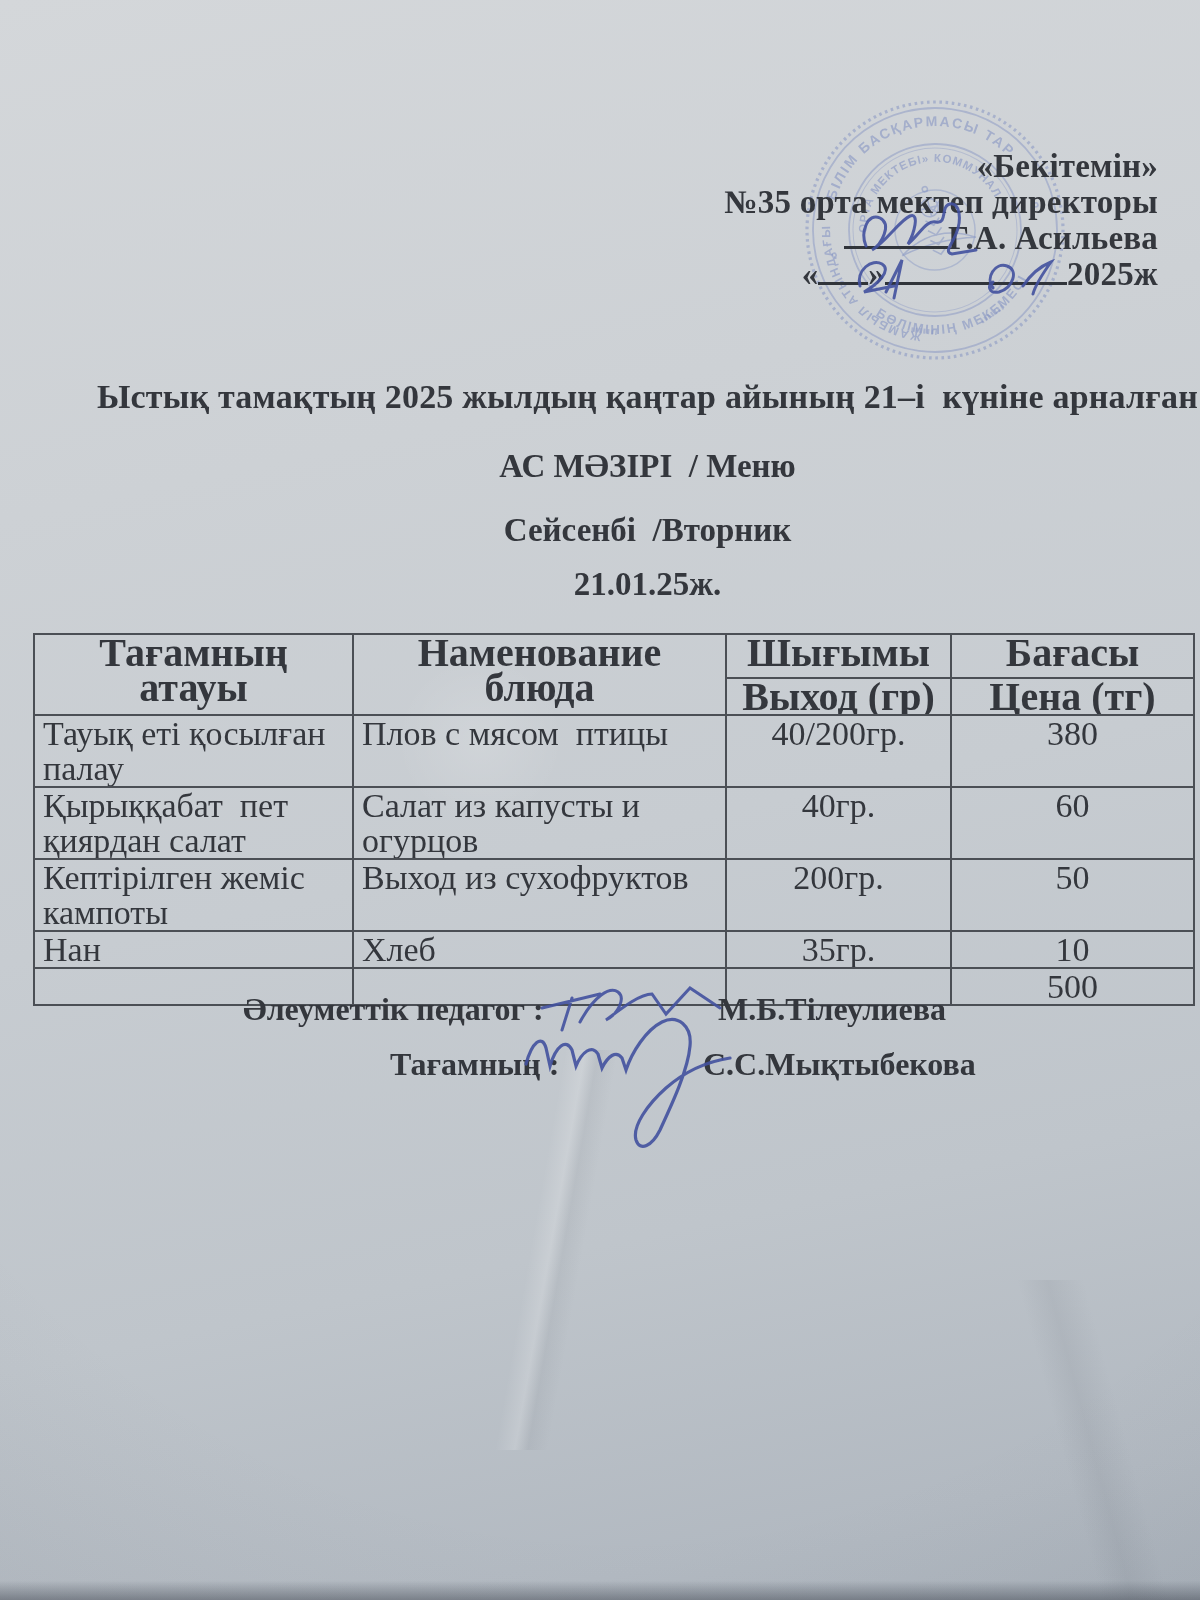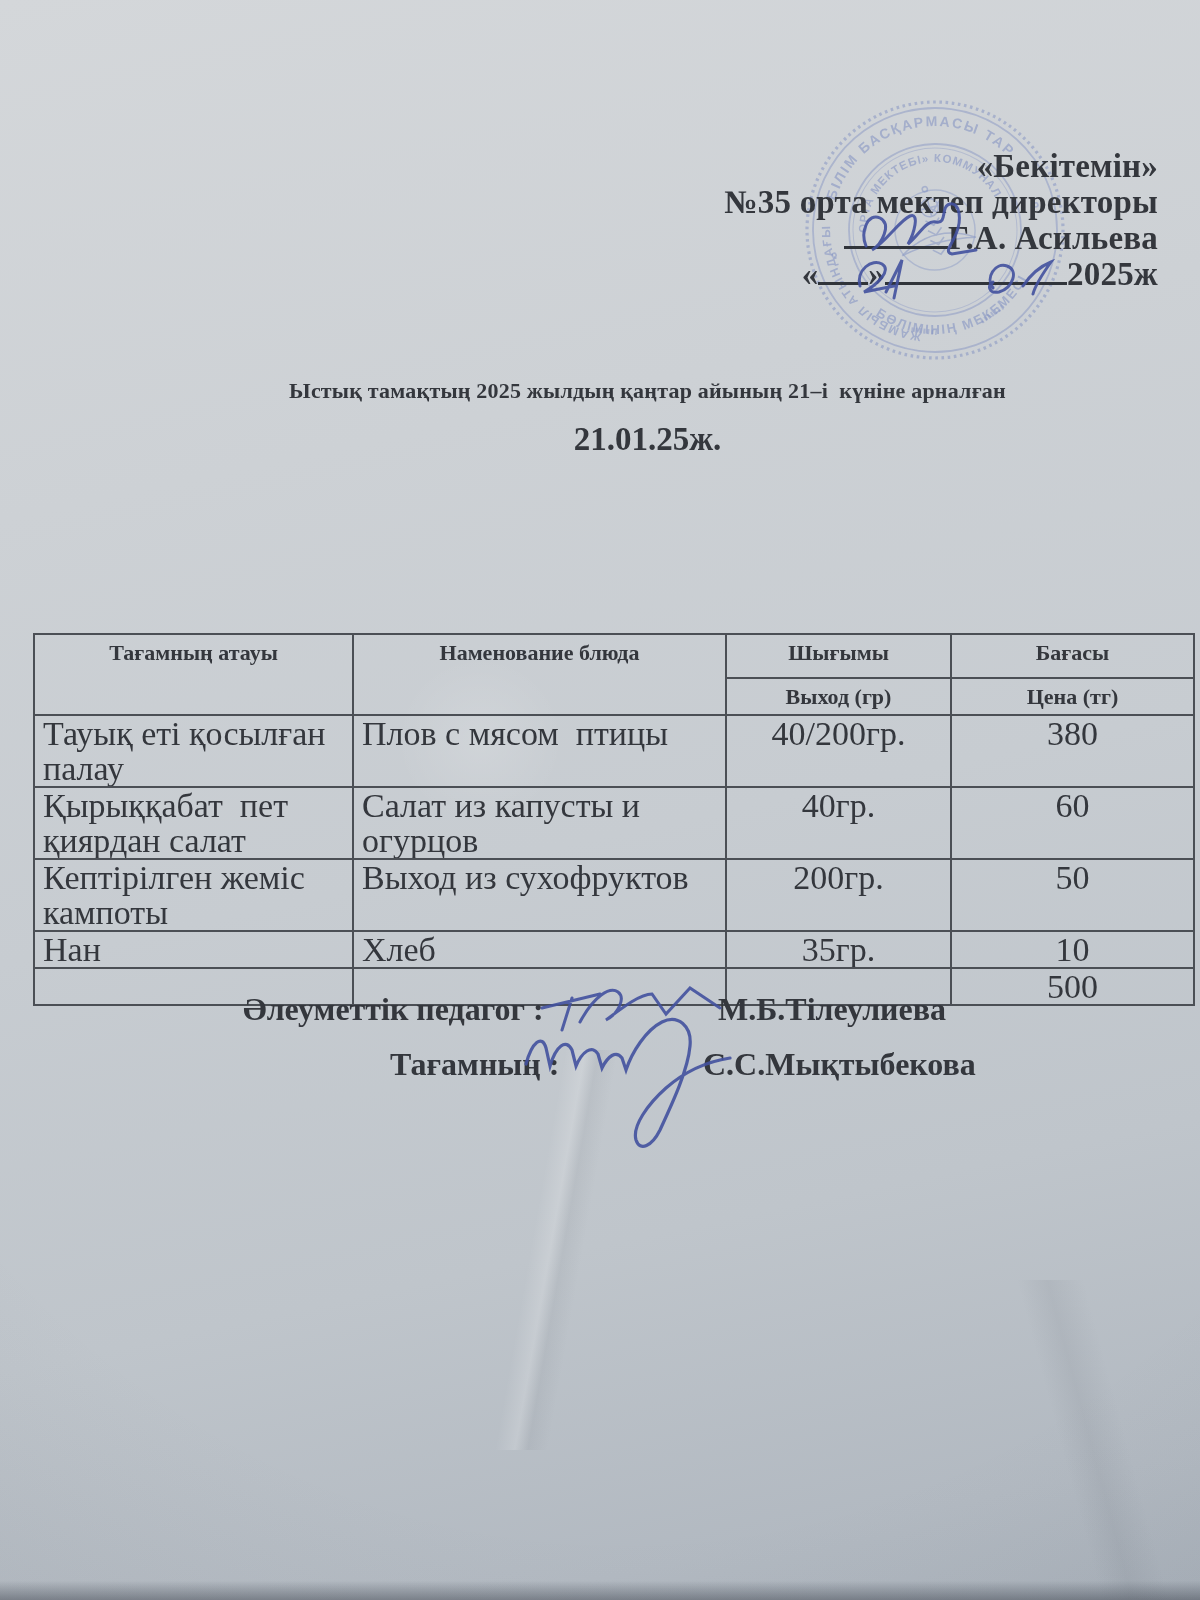--- a/index.html
+++ b/index.html
@@ -22,31 +22,31 @@
 
   .approval{position:absolute;top:148px;right:42px;text-align:right;font-weight:bold;
     font-size:33px;line-height:36px;letter-spacing:.2px;z-index:3;}
   .approval .row{white-space:pre;}
   .uline{display:inline-block;border-bottom:3px solid #30343a;vertical-align:baseline;}
   .u-sig{width:104px;}
   .u-day{width:50px;}
   .u-month{width:182px;}
 
   .titles{position:absolute;left:95px;right:0;top:378px;text-align:center;z-index:3;}
-  .title-main{font-size:22px;font-weight:bold;white-space:pre;letter-spacing:.2px;}
+  .title-main{font-size:34px;font-weight:bold;white-space:pre;letter-spacing:.2px;}
   .title-sub{font-size:33px;font-weight:bold;white-space:pre;margin-top:26px;}
   .t2{margin-top:32px;}
   .t3{margin-top:27px;}
   .t4{margin-top:17px;}
 
   table.menu{position:absolute;left:33px;top:633px;width:1160px;z-index:3;
     border-collapse:collapse;table-layout:fixed;}
   table.menu td{border:2px solid #4b4f55;padding:0 8px;vertical-align:top;
     font-size:34px;line-height:35px;white-space:pre-wrap;overflow:hidden;}
-  table.menu td.hd{font-weight:bold;text-align:center;font-size:22px;}
+  table.menu td.hd{font-weight:bold;text-align:center;font-size:40px;}
   table.menu td.num{text-align:center;}
   .hrow1 td{height:42px;padding-top:4px;}
   .hrow2 td{height:28px;padding-top:0;}
   .r1 td{height:70px;}
   .r2 td{height:68px;}
   .r3 td{height:69px;font-family:Liberation Serif, serif;}
   .r4 td{height:34px;}
   .r5 td{height:30px;}
 
   .sigline{position:absolute;z-index:3;font-weight:bold;font-size:32px;white-space:pre;}
@@ -114,20 +114,22 @@
 
   <div class="approval">
     <div class="row">«Бекітемін»</div>
     <div class="row">№35 орта мектеп директоры</div>
     <div class="row"><span class="uline u-sig"></span><span>Г.А. Асильева</span></div>
     <div class="row"><span>«</span><span class="uline u-day"></span><span>»</span><span class="uline u-month"></span><span>2025ж</span></div>
   </div>
 
   <div class="titles">
     <div class="title-main">Ыстық тамақтың 2025 жылдың қаңтар айының 21–і  күніне арналған</div>
+    <div class="title-sub t2">АС МӘЗІРІ  / Меню</div>
+    <div class="title-sub t3">Сейсенбі  /Вторник</div>
     <div class="title-sub t4">21.01.25ж.</div>
   </div>
 
   <table class="menu">
     <colgroup>
         <col style="width:319px">
         <col style="width:373px">
         <col style="width:225px">
         <col style="width:243px">
       </colgroup>

